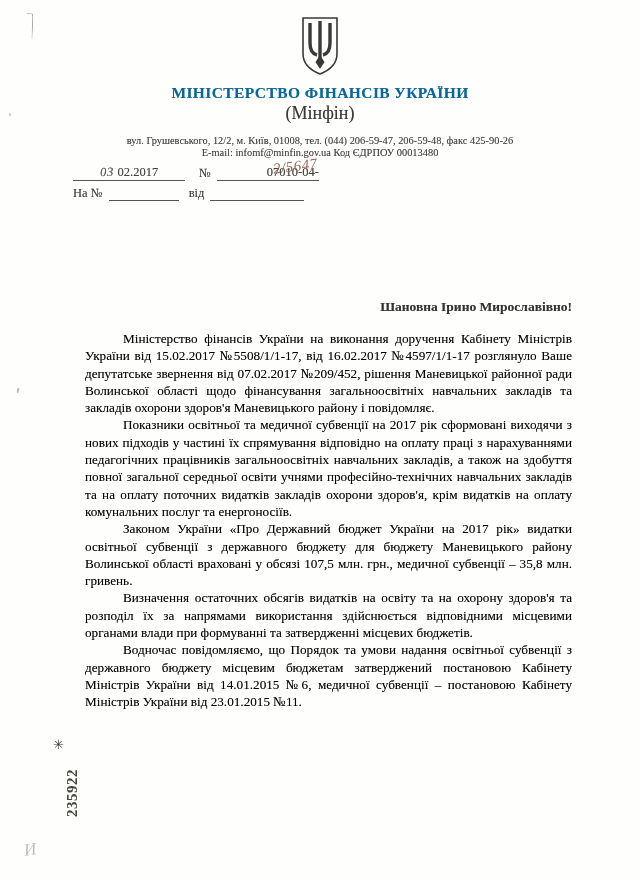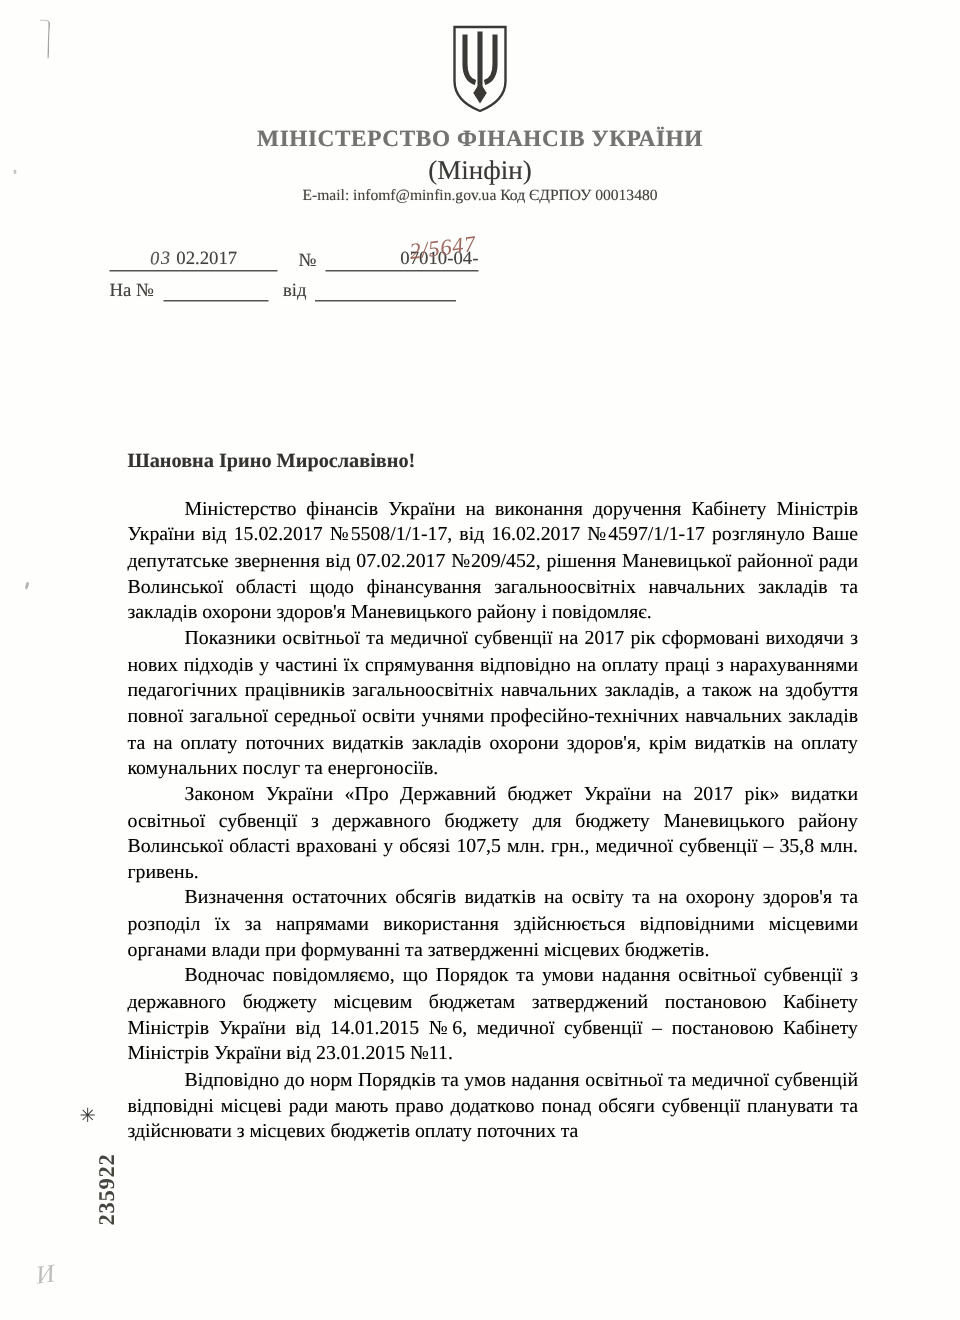--- a/index.html
+++ b/index.html
@@ -15,21 +15,21 @@
   }
 
   
   .letterhead { position: absolute; top: 16px; left: 0; width: 100%; text-align: center; }
   .emblem-wrap { height: 62px; }
   .ministry-name {
     margin-top: 6px;
     font-size: 15.5px;
     font-weight: bold;
     letter-spacing: 0.4px;
-    color: #737373;
+    color: #0369a1;
   }
   .ministry-short { font-size: 18px; margin-top: 1px; color: #3b3a37; }
   .address-line { margin-top: 11px; font-size: 10.4px; color: #46443f; }
   .email-line  { margin-top: 1px;  font-size: 10.4px; color: #46443f; }
 
   
   .ref-block { position: absolute; left: 73px; top: 163px; width: 260px; font-size: 12.5px; color: #44423e; }
   .ref-row { display: flex; align-items: flex-end; height: 18px; }
   .ref-row.second { margin-top: 2px; }
   .u-seg { border-bottom: 1.2px solid #55534e; display: inline-block; position: relative; }
@@ -60,21 +60,21 @@
   .ref-label { white-space: nowrap; }
 
   
   .recipients { position: absolute; left: 385px; top: 164px; font-size: 13px; font-weight: bold; color: #373633; line-height: 18.5px; }
   .recipient-group { margin-bottom: 9px; }
   .recipient-group.gap { margin-bottom: 14px; }
 
   
   .salutation {
     position: absolute; left: 85px; top: 299px; width: 487px;
-    text-align: left; font-weight: bold; font-size: 13.5px; color: #343330;
+    text-align: right; font-weight: bold; font-size: 13.5px; color: #343330;
   }
   .body-text {
     position: absolute; left: 85px; top: 330px; width: 487px;
     font-size: 13.2px; line-height: 17.3px; text-align: justify; color: #000000;
   }
   .body-text p { margin: 0; text-indent: 38px; }
 
   
   .margin-asterisk {
     position: absolute; left: 53px; top: 737px;
@@ -120,20 +120,21 @@
         <g stroke="#3a3936" fill="none">
           <path d="M12 7 V27 C12 34 15 38 19 39" stroke-width="3.4"></path>
           <path d="M32 7 V27 C32 34 29 38 25 39" stroke-width="3.4"></path>
           <path d="M22 5 V42" stroke-width="3.4"></path>
         </g>
         <path d="M22 39 L26.5 46 L22 53 L17.5 46 Z" fill="#3a3936"></path>
       </svg>
     </div>
     <div class="ministry-name">МІНІСТЕРСТВО ФІНАНСІВ УКРАЇНИ</div>
     <div class="ministry-short">(Мінфін)</div>
+    <div class="address-line">вул. Грушевського, 12/2,  м. Київ, 01008, тел. (044) 206-59-47, 206-59-48, факс 425-90-26</div>
     <div class="email-line">E-mail: infomf@minfin.gov.ua  Код ЄДРПОУ 00013480</div>
   </div>
 
   <div class="ref-block">
     <div class="ref-row">
       <span class="u-seg seg-date"><span class="hw">03</span>&nbsp;<span>02.2017</span></span>
       <span class="num-sign">№</span>
       <span class="u-seg seg-num"><span>07010-04-</span><span class="hw-docnum">2/5647</span></span>
     </div>
     <div class="ref-row second">
@@ -146,20 +147,19 @@
 
 
   <div class="salutation">Шановна Ірино Мирославівно!</div>
 
   <div class="body-text">
     <p>Міністерство фінансів України на виконання доручення Кабінету Міністрів України від 15.02.2017 №5508/1/1-17, від 16.02.2017 №4597/1/1-17 розглянуло Ваше депутатське звернення від 07.02.2017 №209/452, рішення Маневицької районної ради Волинської області щодо фінансування загальноосвітніх навчальних закладів та закладів охорони здоров'я Маневицького району і повідомляє.</p>
     <p>Показники освітньої та медичної субвенції на 2017 рік сформовані виходячи з нових підходів у частині їх спрямування відповідно на оплату праці з нарахуваннями педагогічних працівників загальноосвітніх навчальних закладів, а також на здобуття повної загальної середньої освіти учнями професійно-технічних навчальних закладів та на оплату поточних видатків закладів охорони здоров'я, крім видатків на оплату комунальних послуг та енергоносіїв.</p>
     <p>Законом України «Про Державний бюджет України на 2017 рік» видатки освітньої субвенції з державного бюджету для бюджету Маневицького району Волинської області враховані у обсязі 107,5 млн. грн., медичної субвенції – 35,8 млн. гривень.</p>
     <p>Визначення остаточних обсягів видатків на освіту та на охорону здоров'я та розподіл їх за напрямами використання здійснюється відповідними місцевими органами влади при формуванні та затвердженні місцевих бюджетів.</p>
     <p>Водночас повідомляємо, що Порядок та умови надання освітньої субвенції з державного бюджету місцевим бюджетам затверджений постановою Кабінету Міністрів України від 14.01.2015 №6, медичної субвенції – постановою Кабінету Міністрів України від 23.01.2015 №11.</p>
-    <p>Відповідно до норм Порядків та умов надання освітньої та медичної субвенцій відповідні місцеві ради мають право додатково понад обсяги субвенції планувати та здійснювати з місцевих бюджетів оплату поточних та</p>
   </div>
 
   <div class="margin-asterisk">✳</div>
   <div class="stamp-number">235922</div>
   <div class="hw-initial">И</div>
 
 </div>
 
 </body></html>

